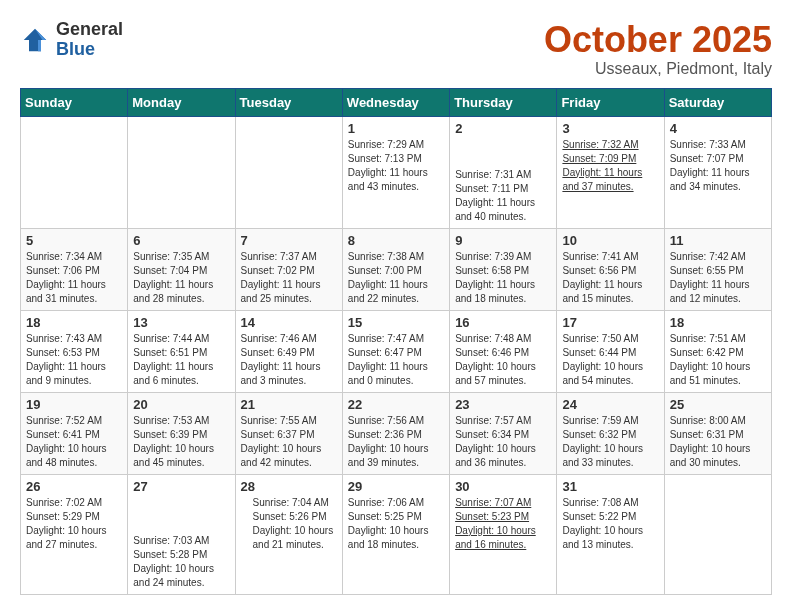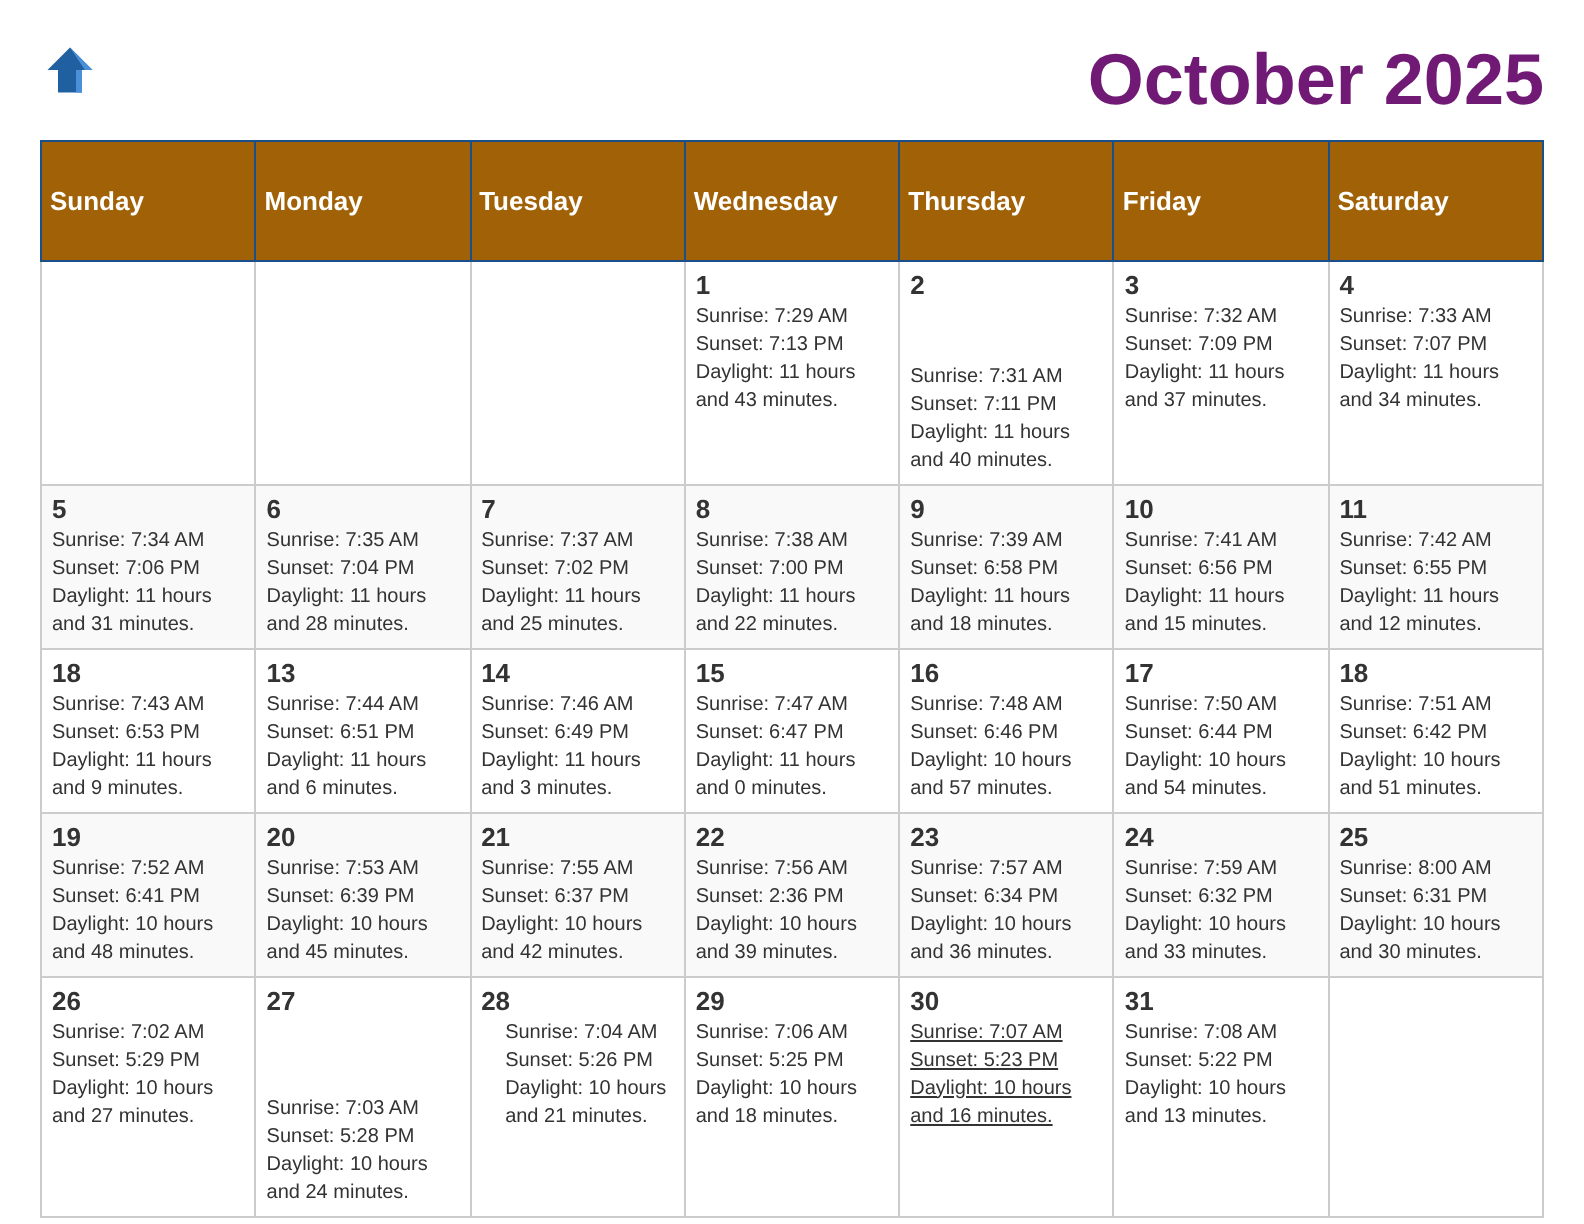--- a/index.html
+++ b/index.html
@@ -29,38 +29,38 @@
     .logo-icon {
       width: 30px;
       height: 30px;
     }
     .title-block {
       text-align: right;
     }
     .month-title {
       font-size: 36px;
       font-weight: bold;
-      color: #701a75;
+      color: #c2410c;
       line-height: 1.1;
     }
     .location {
       font-size: 16px;
       color: #555;
     }
     .calendar {
       width: 100%;
       border-collapse: collapse;
       border: 1px solid #ccc;
     }
     .calendar th {
-      background: #a16207;
+      background: #0f766e;
       color: #fff;
       font-size: 13px;
       font-weight: bold;
-      padding: 22px 4px;
+      padding: 6px 4px;
       text-align: left;
       border: 1px solid #1a4f8a;
     }
     .calendar td {
       border: 1px solid #ccc;
       vertical-align: top;
       padding: 4px 5px;
       width: calc(100% / 7);
       min-height: 80px;
       font-size: 10.5px;
@@ -87,23 +87,28 @@
   </style>
 </head>
 <body>
 
 <div class="header">
   <div class="logo">
     <svg class="logo-icon" viewBox="0 0 40 40" xmlns="http://www.w3.org/2000/svg">
       <polygon points="20,5 35,20 28,20 28,35 12,35 12,20 5,20" fill="#2060a0"></polygon>
       <polygon points="20,5 35,20 28,20 28,35 24,35 24,20 30,20" fill="#4a90d9"></polygon>
     </svg>
+    <div class="logo-text">
+      <span style="font-size:18px;font-weight:bold;color:#333;">General</span>
+      <span style="font-size:18px;font-weight:bold;color:#2060a0;">Blue</span>
+    </div>
   </div>
   <div class="title-block">
     <div class="month-title">October 2025</div>
+    <div class="location">Usseaux, Piedmont, Italy</div>
   </div>
 </div>
 
 <table class="calendar">
   <thead>
     <tr>
     <th>Sunday</th>
         <th>Monday</th>
         <th>Tuesday</th>
         <th>Wednesday</th>
@@ -126,21 +131,21 @@
         </td>
         <td>
           <span class="day-number">2</span>
           <div class="day-info" style="white-space: pre-line; margin-top: 32px;">Sunrise: 7:31 AM
 Sunset: 7:11 PM
 Daylight: 11 hours
 and 40 minutes.</div>
         </td>
         <td>
           <span class="day-number">3</span>
-          <div class="day-info" style="white-space: pre-line;">Sunrise: 7:32 AM
+          <div class="day-info" style="white-space: pre-line; text-decoration: underline;">Sunrise: 7:32 AM
 Sunset: 7:09 PM
 Daylight: 11 hours
 and 37 minutes.</div>
         </td>
         <td>
           <span class="day-number">4</span>
           <div class="day-info" style="white-space: pre-line;">Sunrise: 7:33 AM
 Sunset: 7:07 PM
 Daylight: 11 hours
 and 34 minutes.</div>

